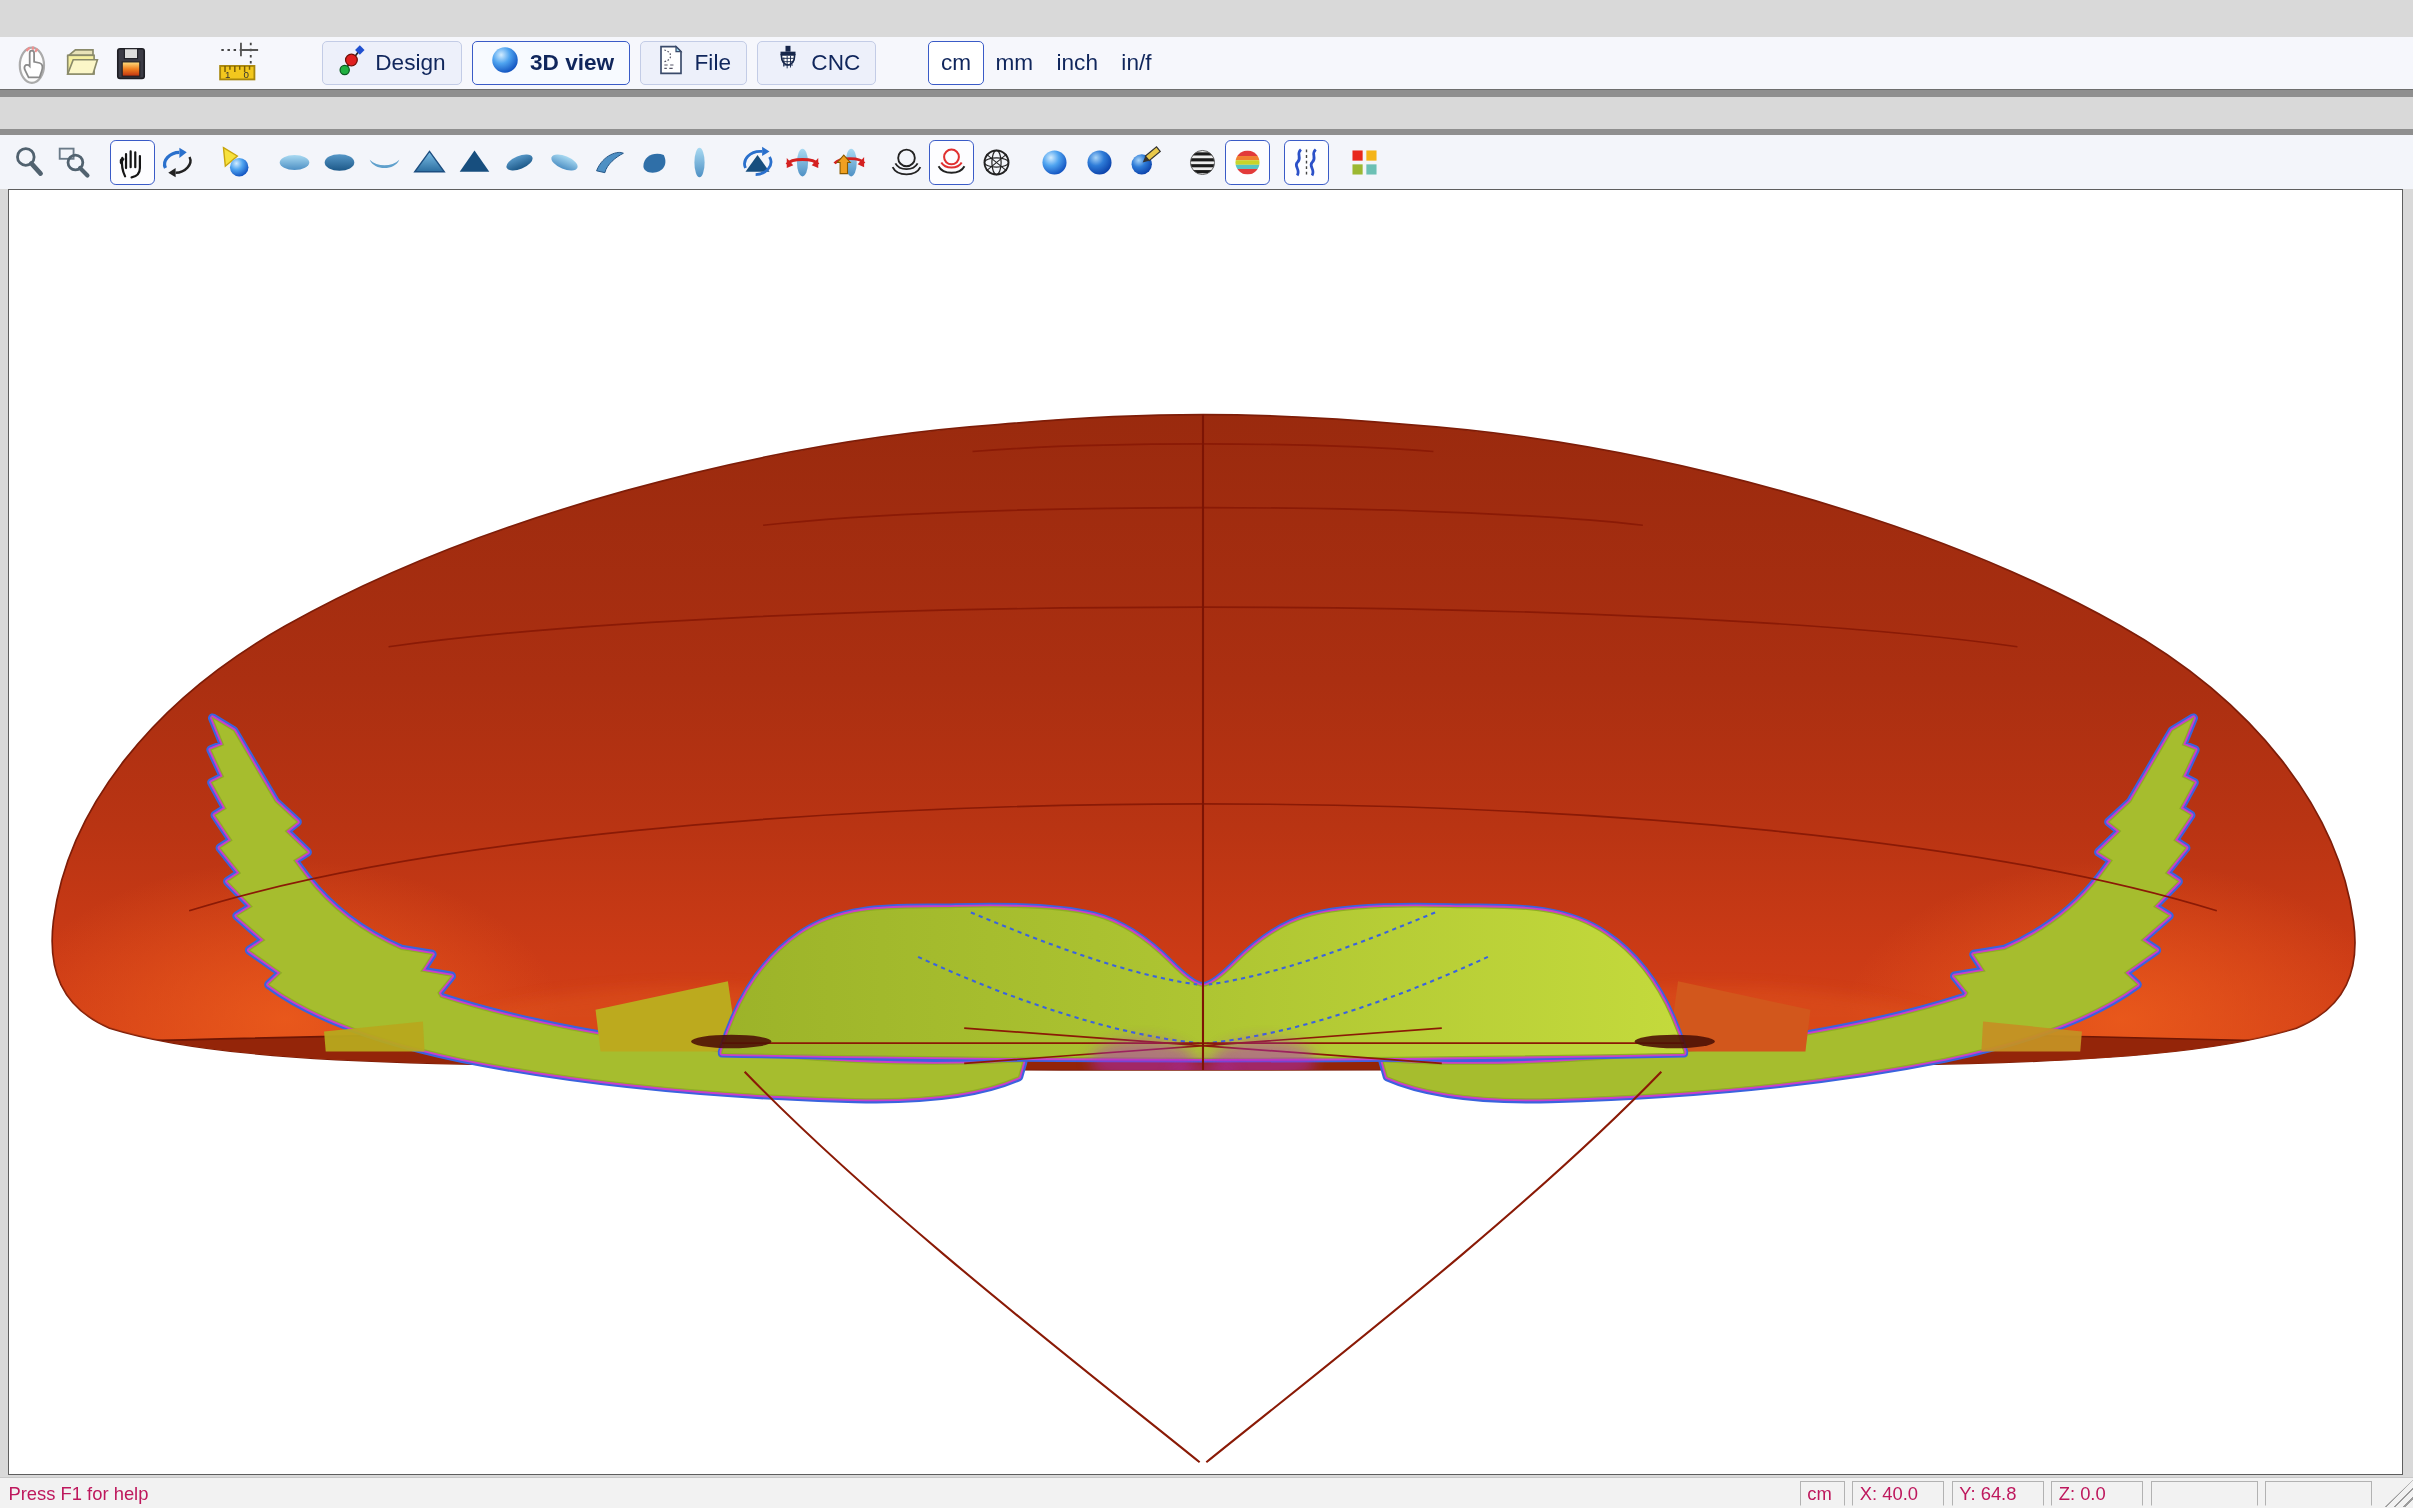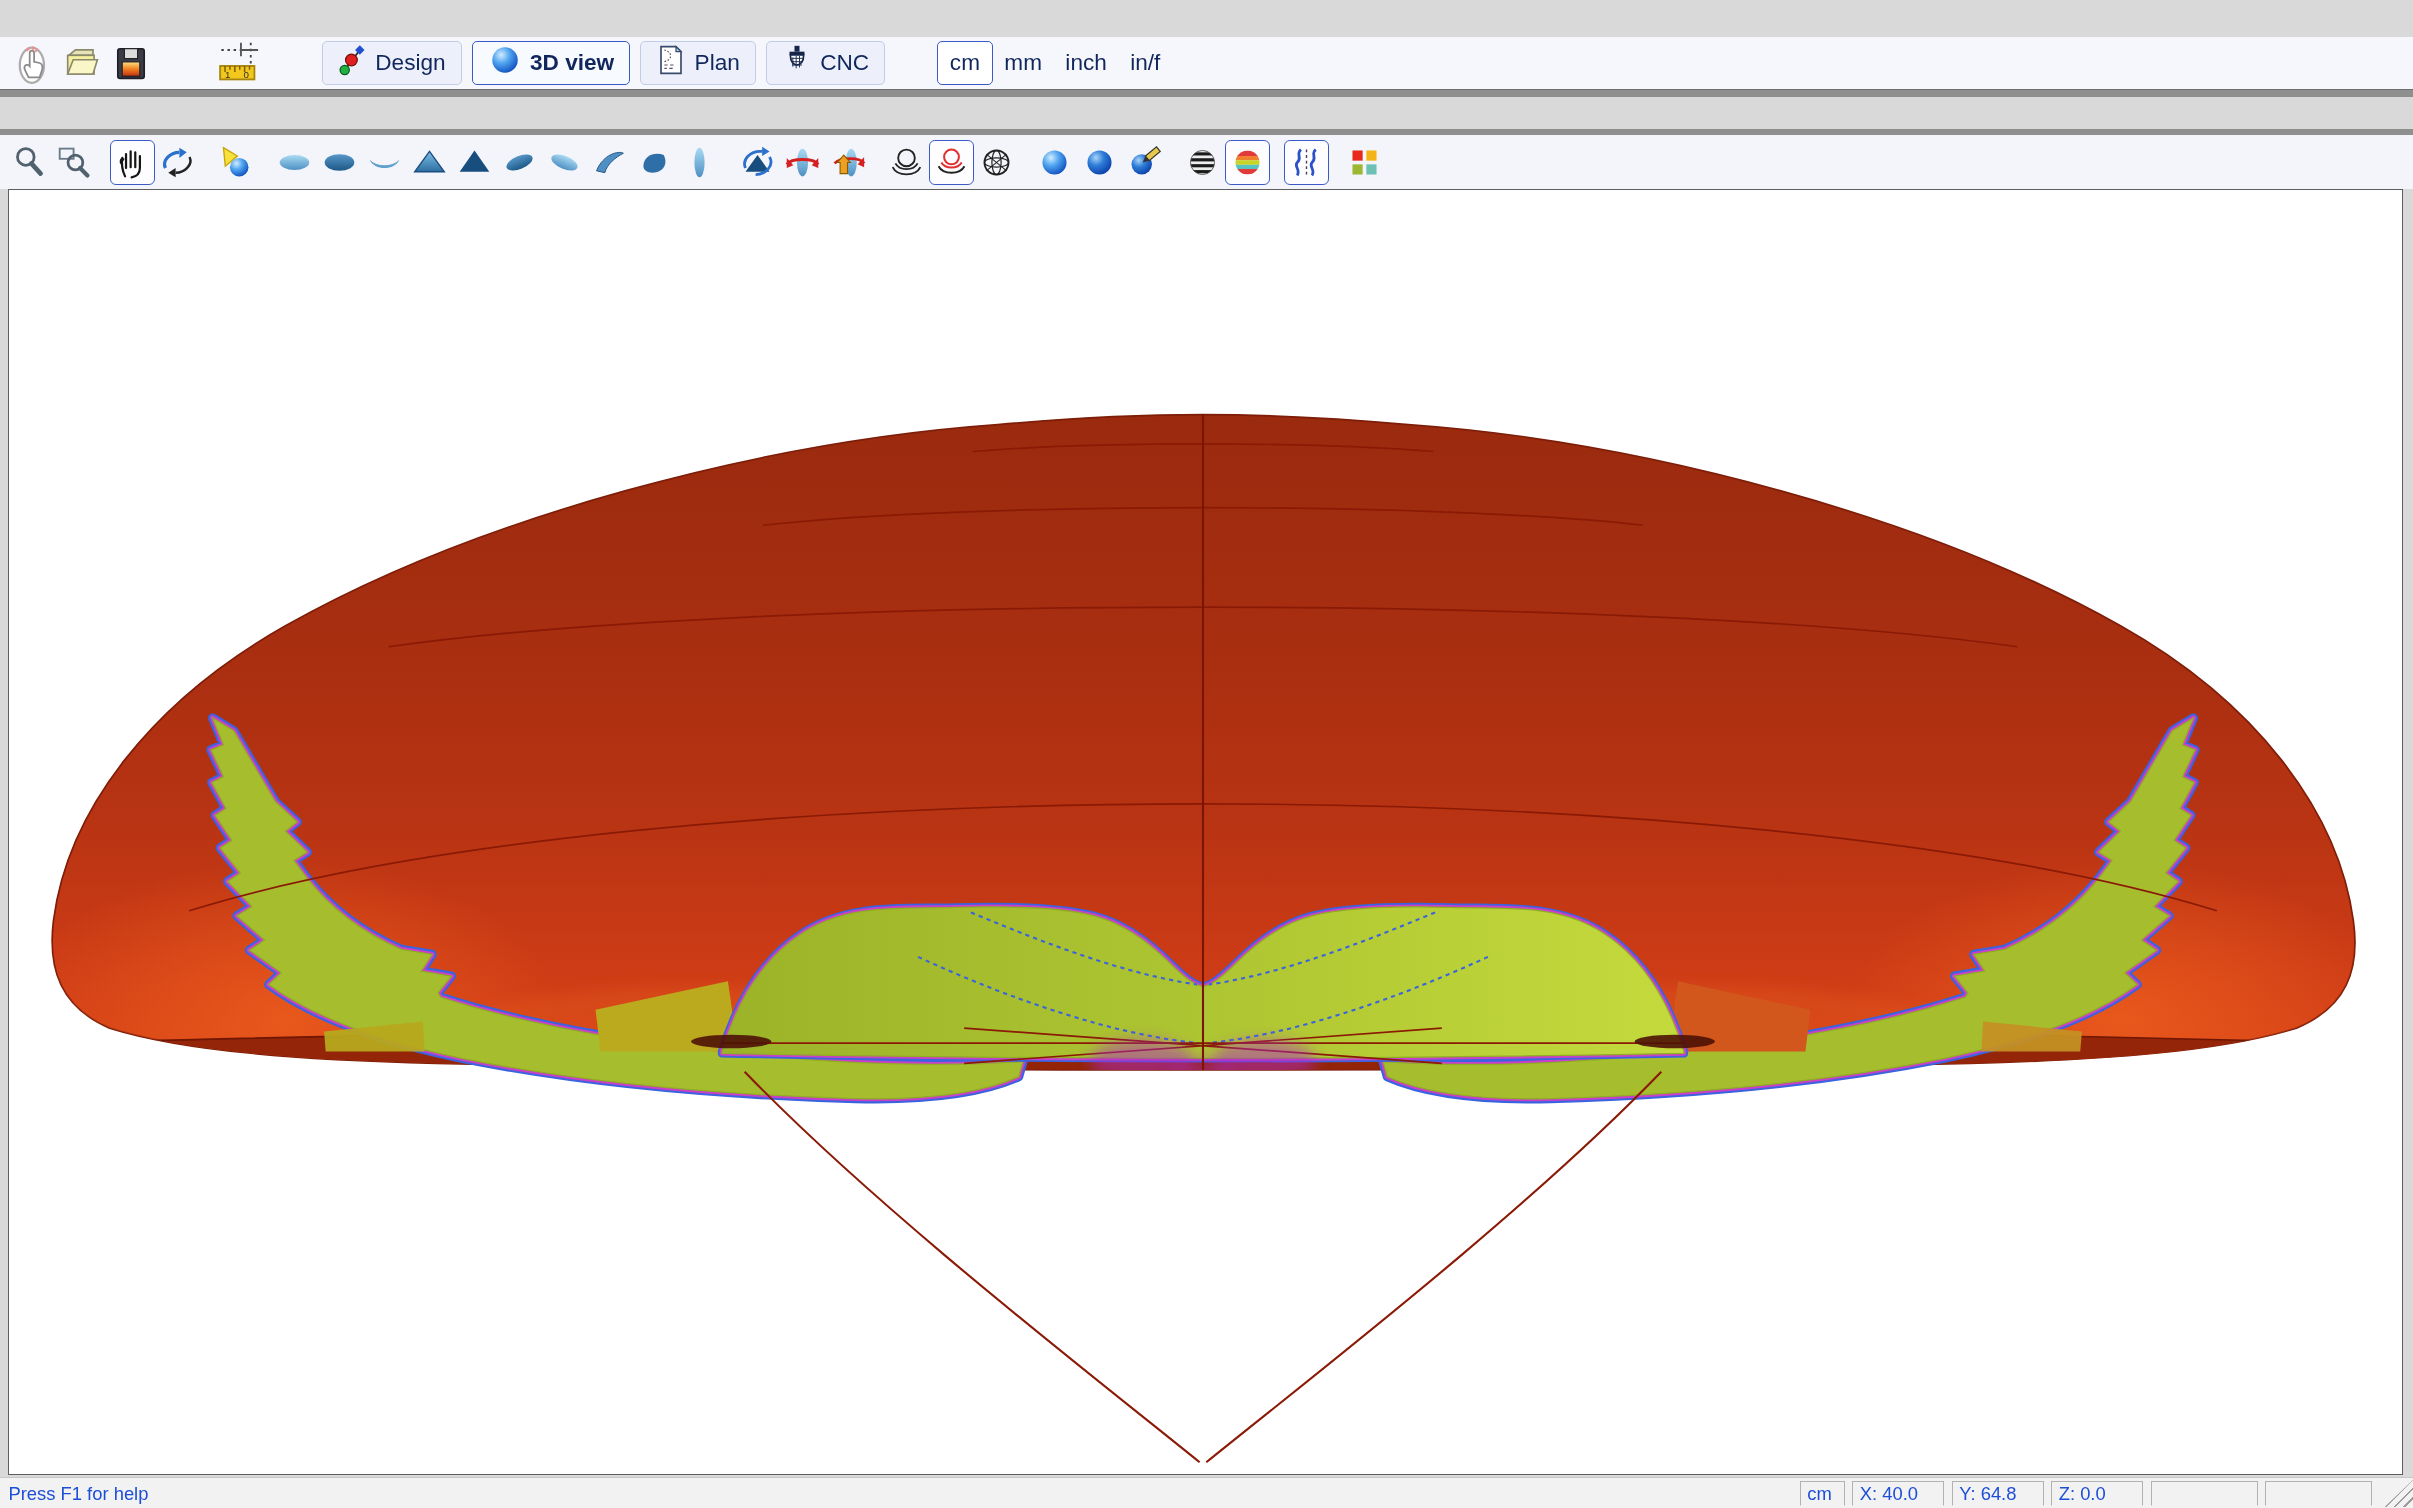--- a/index.html
+++ b/index.html
@@ -39,21 +39,21 @@
     display:flex;align-items:center;padding-left:6.7px;box-sizing:border-box;}
   .ticon{width:45px;height:45px;display:flex;align-items:center;justify-content:center;
     border:1.7px solid transparent;border-radius:5.9px;box-sizing:border-box;}
   .ticon.sel{border-color:#3A5BC7;background:#FDFDFF;}
   .gap{width:13.4px;flex:0 0 auto;}
   
   .canvas{position:absolute;left:8.4px;top:189px;width:2393px;height:1284px;border:1.7px solid #5E5E5E;background:#FFFFFF;}
   .canvas svg{display:block;width:100%;height:100%;}
   
   .statusbar{position:absolute;left:0;top:1477px;width:100%;height:32px;background:#F2F2F2;border-top:0.8px solid #C8C8C8;
-    display:flex;align-items:center;font-size:18.4px;color:#1d4ed8;box-sizing:border-box;}
+    display:flex;align-items:center;font-size:18.4px;color:#be185d;box-sizing:border-box;}
   .sb-help{padding-left:8.4px;}
   .sb-fields{margin-left:auto;display:flex;align-items:center;gap:7.5px;}
   .sb-field{height:25px;display:flex;align-items:center;padding-left:6.7px;box-sizing:border-box;
     border:0.8px solid #B2B2B2;border-bottom-color:transparent;background:#F2F2F2;}
   .f-unit{width:45px;} .f-x,.f-y,.f-z{width:92px;} .f-e{width:107px;}
   .grip{width:28.5px;height:27px;margin-left:5px;
     background:repeating-linear-gradient(135deg,transparent 0 5px,#9C9C9C 5px 6.7px);
     clip-path:polygon(100% 0,100% 100%,0 100%);}
 </style>
 </head>
@@ -150,21 +150,21 @@
     </button>
     <button class="btn">
       <span>
         <svg width="30" height="34" viewBox="0 0 36 40">
           <path d="M6 4 H24 L30 10 V36 H6 Z" fill="#FFFFFF" stroke="#3A4A6A" stroke-width="2"></path>
           <path d="M24 4 L24 10 L30 10 Z" fill="#9FD8F0" stroke="#3A4A6A" stroke-width="1.5"></path>
           <path d="M10 8 C20 10 20 20 10 22" stroke="#556" stroke-width="1.4" stroke-dasharray="2 2" fill="none"></path>
           <path d="M10 26 H14 M17 26 H21 M10 30 H13 M16 30 H20" stroke="#556" stroke-width="1.4"></path>
         </svg>
       </span>
-      <span>Plan</span>
+      <span>File</span>
     </button>
     <button class="btn">
       <span>
         <svg width="30" height="34" viewBox="0 0 36 40">
           <rect x="15" y="3" width="6" height="7" fill="#16264A"></rect>
           <rect x="9" y="10" width="18" height="4" fill="#16264A"></rect>
           <path d="M10 14 C10 30 26 30 26 14 Z" fill="#FFFFFF" stroke="#16264A" stroke-width="2"></path>
           <path d="M11 18 H25 M11 22 H25 M12 26 H24 M13 17 V28 M17 15 V30 M21 15 V29" stroke="#16264A" stroke-width="1.1"></path>
         </svg>
       </span>

